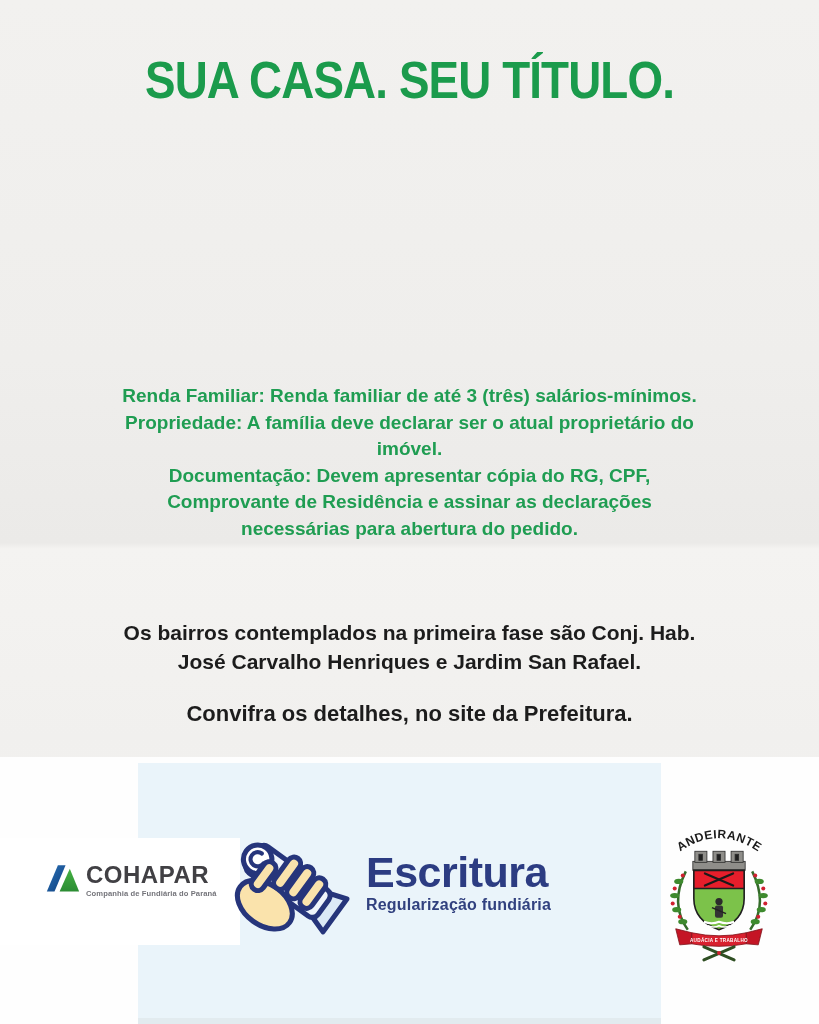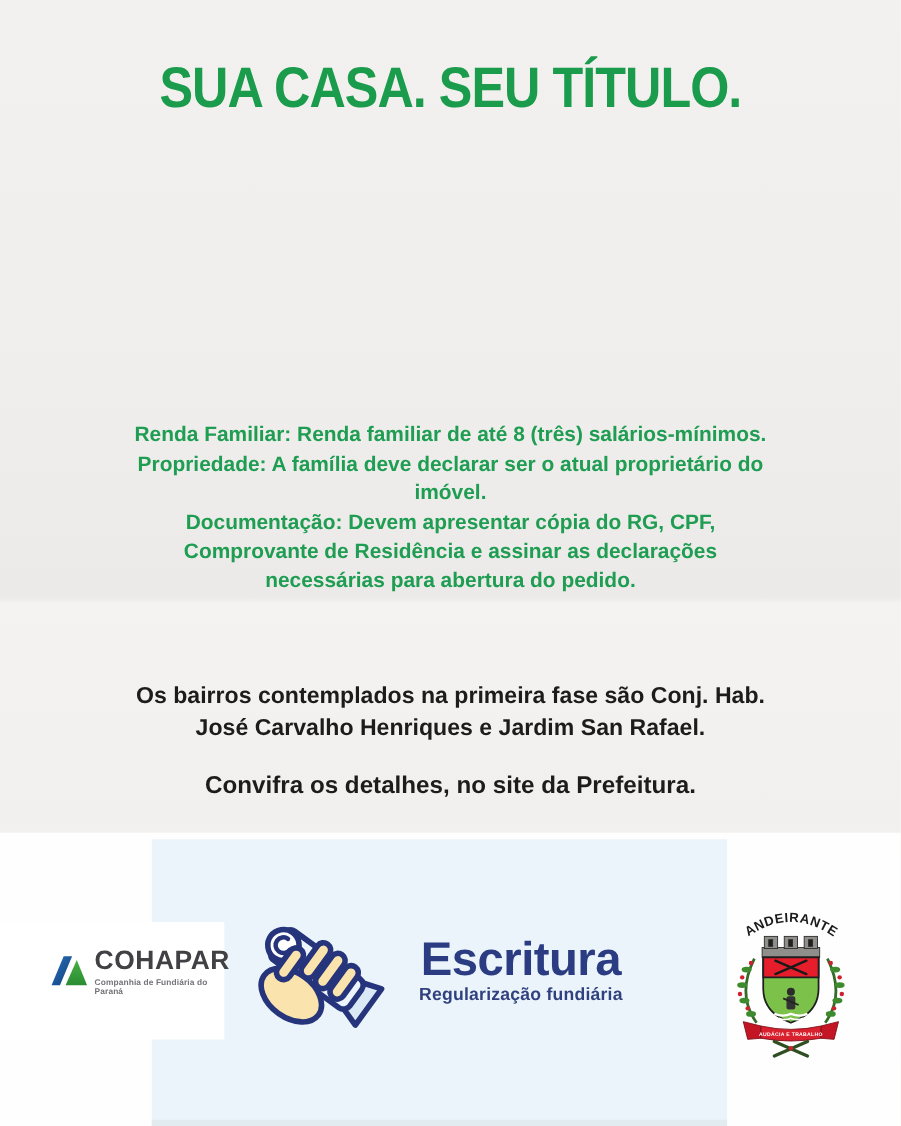--- a/index.html
+++ b/index.html
@@ -46,36 +46,36 @@
   .footer{
     position:absolute;left:0;top:757px;width:819px;height:267px;
     background:#fefefe;
   }
   .footer-panel{
     position:absolute;left:138px;top:6px;width:523px;height:255px;
     background:#eaf4fa;
     border-bottom:6px solid #e2ebef;
   }
   .cohapar-box{
-    position:absolute;left:0;top:81px;width:204px;height:107px;
+    position:absolute;left:0;top:81px;width:240px;height:107px;
     background:#ffffff;
   }
   .cohapar-logo{
     position:absolute;left:46px;top:24px;
     display:flex;align-items:center;gap:6px;
   }
   .cohapar-text .name{
     font-size:24px;font-weight:800;color:#414044;letter-spacing:.5px;line-height:24px;
   }
   .cohapar-text .tag{
     font-size:7.6px;font-weight:700;color:#74747a;margin-top:2px;letter-spacing:.1px;
   }
   .escritura{
     position:absolute;left:230px;top:68px;
-    display:flex;align-items:flex-start;gap:29px;text-align:center;
+    display:flex;align-items:flex-start;gap:14px;
   }
   .escritura-text{ margin-top:28px; }
   .escritura-text .l1,.escritura-text .l2{
     font-size:43px;line-height:38px;font-weight:800;color:#2c3c82;letter-spacing:-.5px;
   }
   .escritura-text .tag{
     font-size:16px;font-weight:700;color:#31417f;margin-top:5px;letter-spacing:.2px;
   }
   .crest{
     position:absolute;left:661px;top:54px;width:116px;height:156px;
@@ -84,21 +84,21 @@
 </head>
 <body>
 
 <div class="page">
 
   <div class="title">SUA CASA. SEU TÍTULO.</div>
 
 
 
   <div class="conditions">
-    <div>Renda Familiar: Renda familiar de até 8 (três) salários-mínimos.</div>
+    <div>Renda Familiar: Renda familiar de até 3 (três) salários-mínimos.</div>
     <div>Propriedade: A família deve declarar ser o atual proprietário do imóvel.</div>
     <div>Documentação: Devem apresentar cópia do RG, CPF, Comprovante de Residência e assinar as declarações necessárias para abertura do pedido.</div>
   </div>
 
   <div class="neighborhoods">Os bairros contemplados na primeira fase são Conj. Hab. José Carvalho Henriques e Jardim San Rafael.</div>
 
   <div class="cta">Convifra os detalhes, no site da Prefeitura.</div>
 
   <div class="footer">
 

